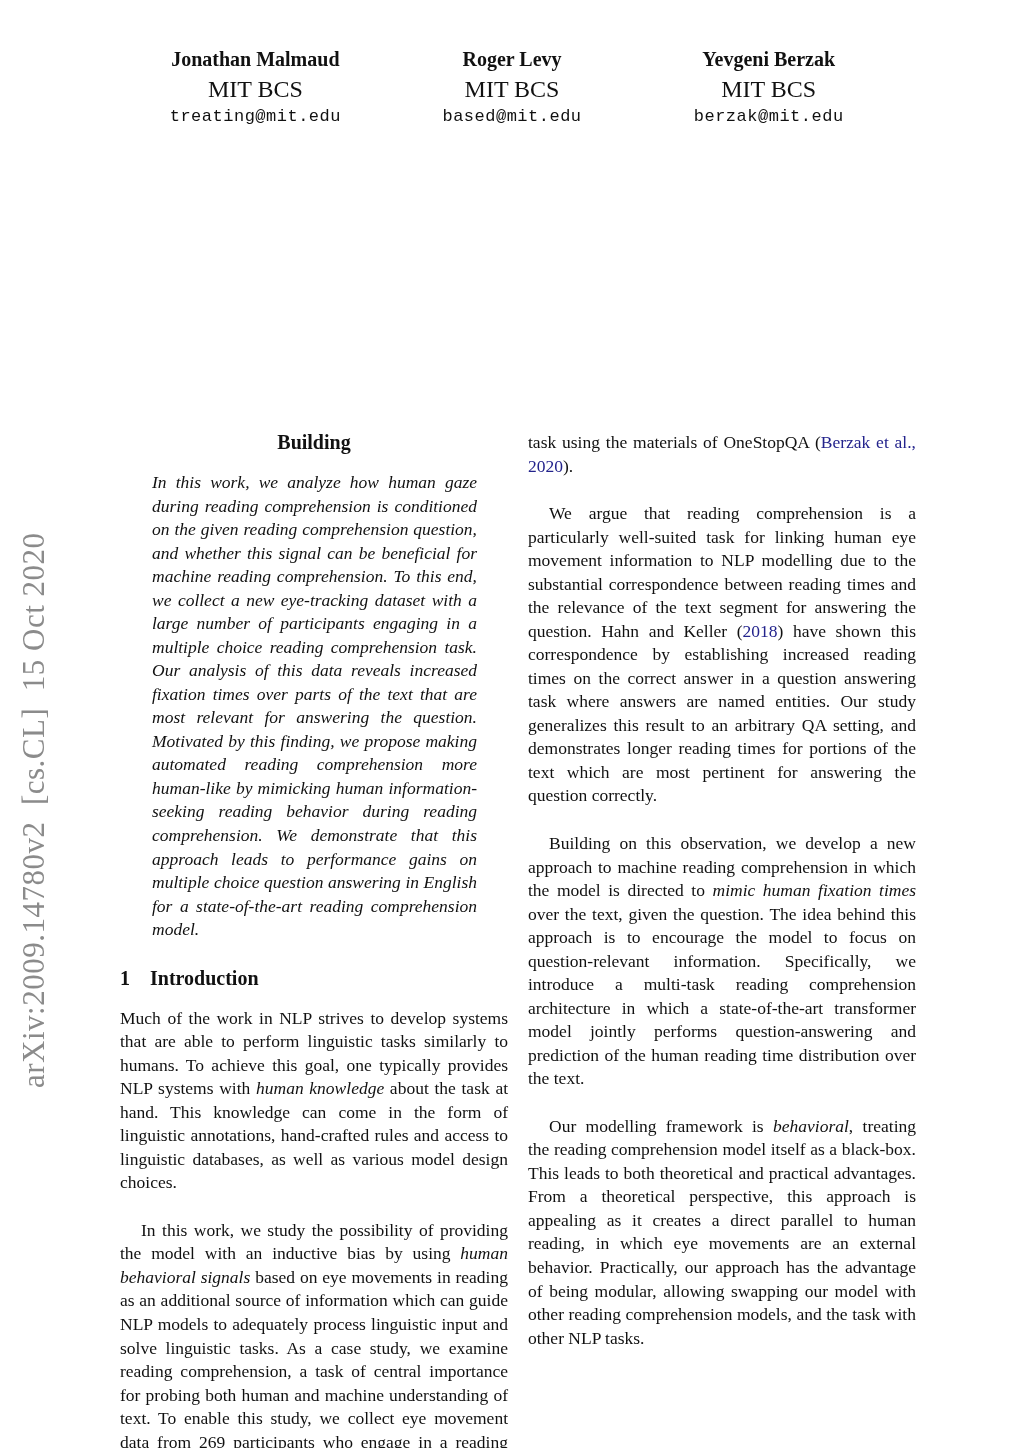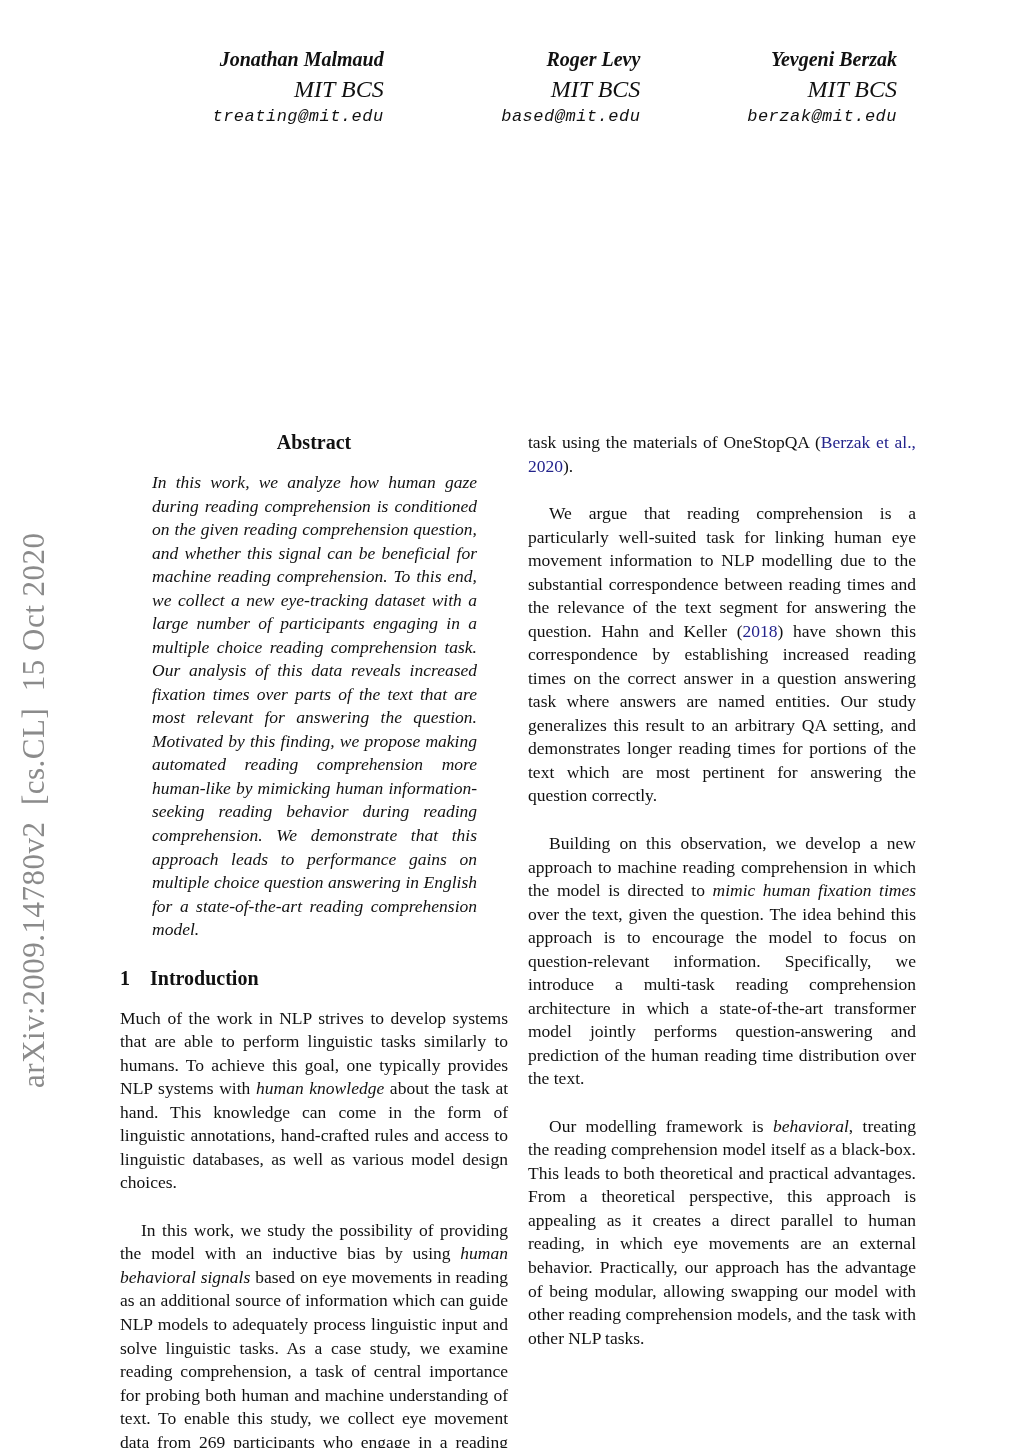--- a/index.html
+++ b/index.html
@@ -44,21 +44,21 @@
     text-align: center;
     font-size: 26px;
     font-weight: bold;
     line-height: 1.25;
   }
   .authors {
     display: flex;
     width: 770px;
     margin: 48px auto 0;
   }
-  .author { flex: 1; text-align: right; font-style: italic; }
+  .author { flex: 1; text-align: center; }
   .author .name { font-weight: bold; font-size: 20px; margin-bottom: 5px; }
   .author .affil { font-size: 24px; margin-bottom: 4px; }
   .author .email {
     font-family: "Liberation Mono", monospace;
     font-size: 17px;
     letter-spacing: 0.5px;
   }
   .columns {
     position: absolute;
     top: 383px;
@@ -122,21 +122,21 @@
       <div class="name">Yevgeni Berzak</div>
       <div class="affil">MIT BCS</div>
       <div class="email">berzak@mit.edu</div>
     </div>
   </div>
 
   <div class="columns">
 
     <div class="col">
       <div class="abstract">
-        <div class="abstract-heading">Abstract</div>
+        <div class="abstract-heading">Building</div>
         <p class="abstract-body body-par"><span>In this work, we analyze how human gaze during reading comprehension is conditioned on the given reading comprehension question, and whether this signal can be beneficial for machine reading comprehension. To this end, we collect a new eye-tracking dataset with a large number of participants engaging in a multiple choice reading comprehension task. Our analysis of this data reveals increased fixation times over parts of the text that are most relevant for answering the question. Motivated by this finding, we propose making automated reading comprehension more human-like by mimicking human information-seeking reading behavior during reading comprehension. We demonstrate that this approach leads to performance gains on multiple choice question answering in English for a state-of-the-art reading comprehension model.</span></p>
       </div>
 
       <h2 class="section-heading">
         <span class="num">1</span>
         <span>Introduction</span>
       </h2>
 
       <p class="body-par"><span>Much of the work in NLP strives to develop systems that are able to perform linguistic tasks similarly to humans.  To achieve this goal, one typically provides NLP systems with </span><span class="run-i">human knowledge</span><span> about the task at hand. This knowledge can come in the form of linguistic annotations, hand-crafted rules and access to linguistic databases, as well as various model design choices.</span></p>
       <p class="body-par indent"><span>In this work, we study the possibility of providing the model with an inductive bias by using </span><span class="run-i">human behavioral signals</span><span> based on eye movements in reading as an additional source of information which can guide NLP models to adequately process linguistic input and solve linguistic tasks. As a case study, we examine reading comprehension, a task of central importance for probing both human and machine understanding of text. To enable this study, we collect eye movement data from 269 participants who engage in a reading comprehension</span></p>

